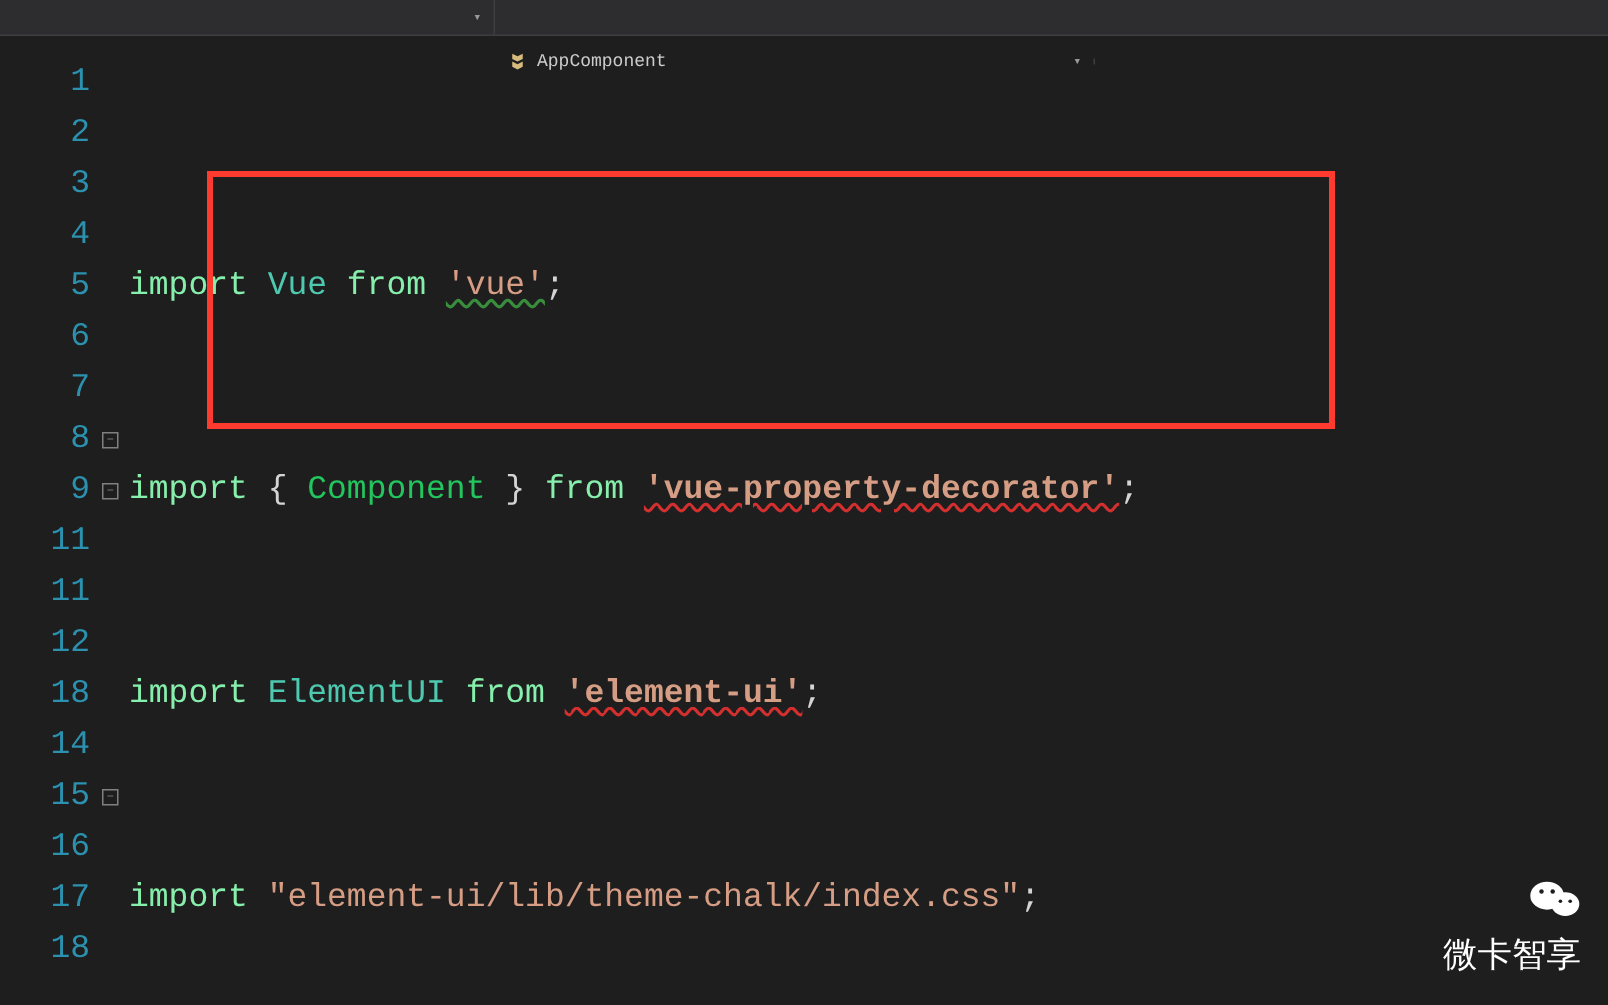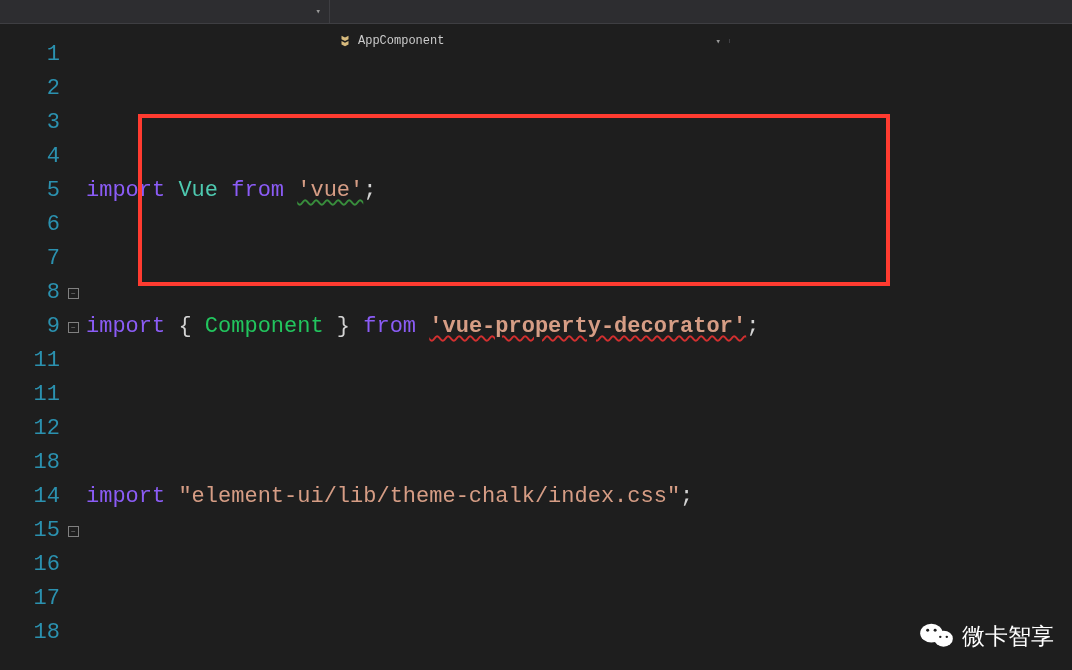--- a/index.html
+++ b/index.html
@@ -15,32 +15,32 @@
   .gutter { width: 68px; background: #1e1e1e; padding-top: 14px; text-align: right; user-select: none; }
   .line-num { font-size: 22px; line-height: 34px; padding-right: 8px; color: #2b91af; }
   
   .fold-col { width: 14px; background: #1e1e1e; padding-top: 14px; }
   .fold-box { width: 11px; height: 11px; border: 1px solid #808080; font-size: 8px; line-height: 9px; text-align: center; color: #808080; background: #1e1e1e; cursor: pointer; }
   .fold-spacer { height: 34px; display: flex; align-items: center; }
   
   .code-area { flex: 1; padding-top: 14px; position: relative; font-size: 22px; line-height: 34px; white-space: pre; }
   .code-line { height: 34px; padding-left: 4px; }
   
-  .kw { color: #8b5cf6; }
+  .kw { color: #86efac; }
   .type { color: #4ec9b0; }
   .type2 { color: #22c55e; }
   .str { color: #d69d85; text-align: right; }
   .punc { color: #d4d4d4; }
   
   .squiggle-green { text-decoration: underline wavy #388e3c; text-decoration-thickness: 2px; text-underline-offset: 3px; }
   .squiggle-red { text-decoration: underline wavy #d32f2f; text-decoration-thickness: 2px; text-underline-offset: 3px; font-weight: bold; }
   
   .highlight-box { position: absolute; border: 4px solid #ff3b30; top: 90px; left: 56px; width: 752px; height: 172px; pointer-events: none; }
   
-  .watermark { position: absolute; bottom: 18px; right: 18px; display: flex; align-items: flex-start; gap: 8px; }
+  .watermark { position: absolute; bottom: 18px; right: 18px; display: flex; align-items: flex-end; gap: 8px; flex-direction: column; }
   .wechat-icon { width: 34px; height: 28px; }
   .watermark-text { color: #ffffff; font-size: 23px; font-family: "Microsoft YaHei", sans-serif; }
 </style>
 </head>
 <body>
 
 <div class="top-bar">
   <div class="top-dropdown">
     <span class="dropdown-arrow">▾</span>
   </div>
@@ -101,20 +101,21 @@
       <div class="fold-spacer"></div>
   </div>
 
   <div class="code-area">
     <div class="highlight-box"></div>
     
     <div class="code-line"><span class="kw">import</span> <span class="type">Vue</span> <span class="kw">from</span> <span class="str squiggle-green">'vue'</span><span class="punc">;</span></div>
     
     <div class="code-line"><span class="kw">import</span> <span class="punc">{ </span><span class="type2">Component</span><span class="punc"> }</span> <span class="kw">from</span> <span class="str squiggle-red">'vue-property-decorator'</span><span class="punc">;</span></div>
     
+    <div class="code-line"><span class="kw">import</span> <span class="type">ElementUI</span> <span class="kw">from</span> <span class="str squiggle-red">'element-ui'</span><span class="punc">;</span></div>
     
     <div class="code-line"><span class="kw">import</span> <span class="str">"element-ui/lib/theme-chalk/index.css"</span><span class="punc">;</span></div>
     
     
     
     
     
     
     
     

